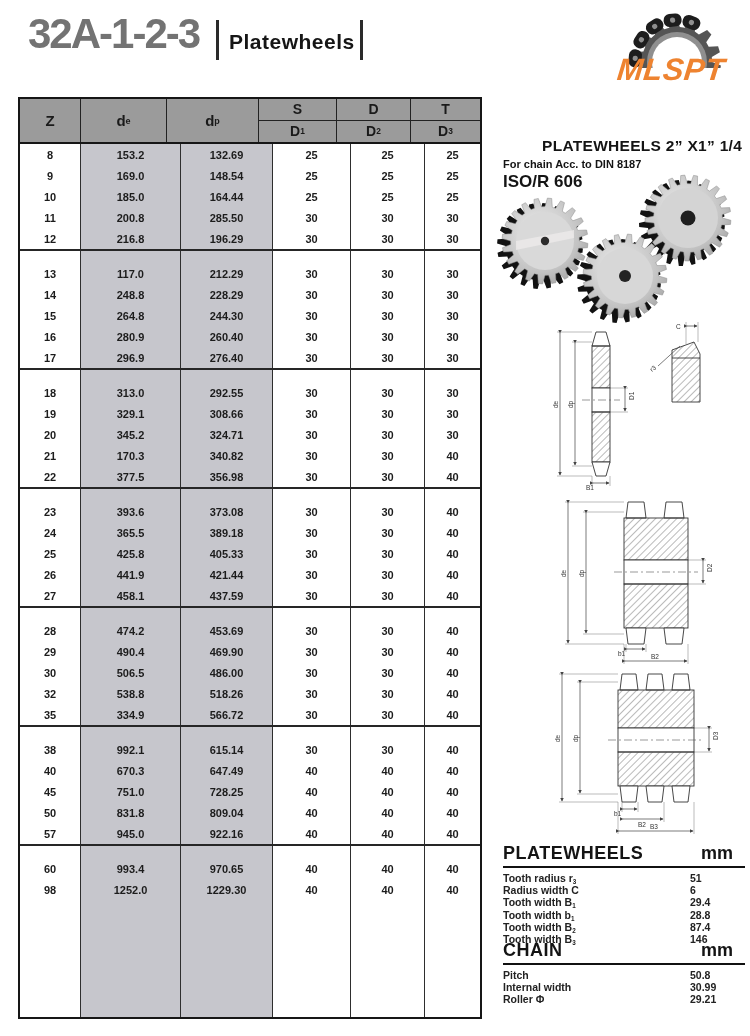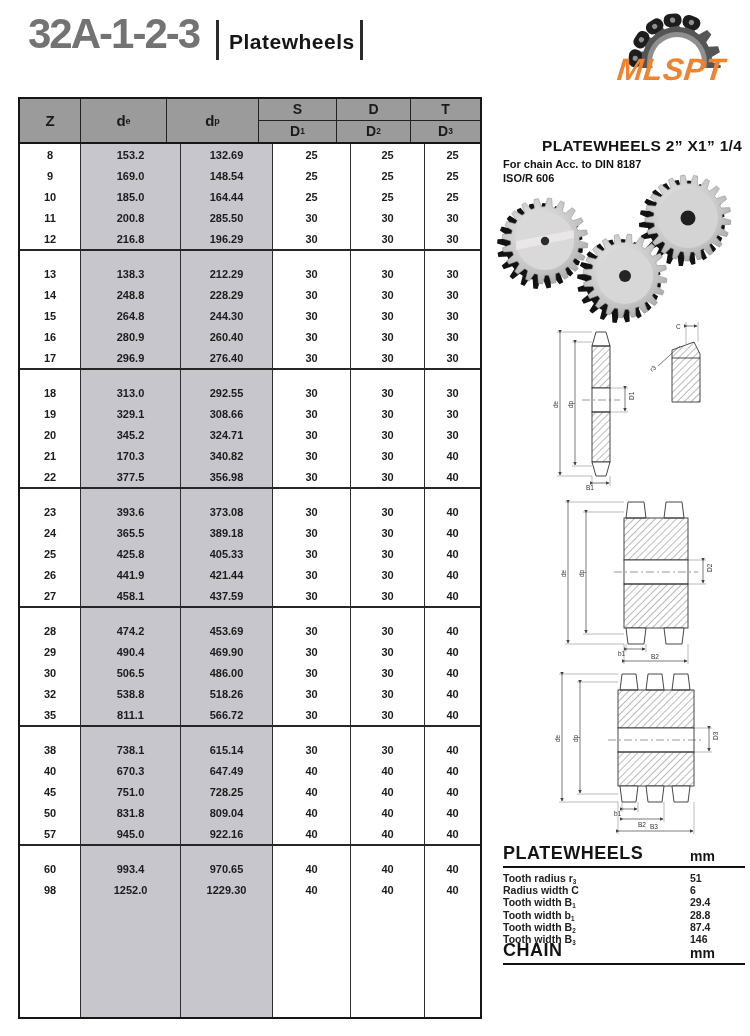--- a/index.html
+++ b/index.html
@@ -34,26 +34,26 @@
   .row.sep{height:12px;border-top:2px solid #262626;}
   .row.fill{flex:1;}
   .c{box-sizing:border-box;border-right:1.5px solid #2e2e2e;display:flex;align-items:center;
     justify-content:center;font-size:11px;font-weight:bold;color:#1c1c1c;}
   .c0{width:61px;}.c1{width:100px;}.c2{width:92px;text-align:right;}.c3{width:78px;}.c4{width:74px;}
   .c5{flex:1;border-right:none;}
   .shade{background:#c6c6cc;}
   
   .side-title{left:503px;top:137px;font-size:15.5px;font-weight:bold;letter-spacing:0.3px;color:#141414;margin-left:39px;}
   .side-line1{left:503px;top:158px;font-size:11px;font-weight:bold;color:#141414;}
-  .side-line2{left:503px;top:172px;font-size:11px;font-weight:bold;color:#141414;}
+  .side-line2{left:503px;top:172px;font-size:17px;font-weight:bold;color:#141414;}
   
   .spec-block{left:503px;width:242px;}
   .spec-head{display:flex;align-items:flex-end;border-bottom:2.5px solid #111;padding-bottom:2px;}
   .spec-title{font-size:18px;font-weight:bold;letter-spacing:0.5px;color:#141414;flex:none;}
-  .spec-unit{position:absolute;left:187px;font-size:14px;font-weight:bold;color:#141414;text-align:right;}
+  .spec-unit{position:absolute;left:198px;font-size:18px;font-weight:bold;color:#141414;text-align:right;}
   .spec-rows{margin-top:4px;}
   .spec-row{position:relative;height:12.2px;font-size:10.5px;font-weight:bold;color:#222;}
   .spec-value{position:absolute;left:187px;top:0;}
   
   svg{position:absolute;overflow:visible;}
   .dim{stroke:#444;stroke-width:0.7;fill:none;}
   .ext{stroke:#777;stroke-width:0.5;fill:none;}
   .edge{stroke:#333;stroke-width:0.9;fill:#fff;}
   .hatched{stroke:#333;stroke-width:0.9;fill:url(#hatch);}
   .cline{stroke:#555;stroke-width:0.6;stroke-dasharray:8 3 2 3;fill:none;}
@@ -194,21 +194,21 @@
       <div class="row sep">
         <div class="c c0"></div>
         <div class="c c1 shade"></div>
         <div class="c c2 shade"></div>
         <div class="c c3"></div>
         <div class="c c4"></div>
         <div class="c c5"></div>
       </div>
       <div class="row">
         <div class="c c0">13</div>
-        <div class="c c1 shade">138.3</div>
+        <div class="c c1 shade">117.0</div>
         <div class="c c2 shade">212.29</div>
         <div class="c c3">30</div>
         <div class="c c4">30</div>
         <div class="c c5">30</div>
       </div>
       <div class="row">
         <div class="c c0">14</div>
         <div class="c c1 shade">248.8</div>
         <div class="c c2 shade">228.29</div>
         <div class="c c3">30</div>
@@ -370,37 +370,37 @@
       <div class="row">
         <div class="c c0">32</div>
         <div class="c c1 shade">538.8</div>
         <div class="c c2 shade">518.26</div>
         <div class="c c3">30</div>
         <div class="c c4">30</div>
         <div class="c c5">40</div>
       </div>
       <div class="row">
         <div class="c c0">35</div>
-        <div class="c c1 shade">811.1</div>
+        <div class="c c1 shade">334.9</div>
         <div class="c c2 shade">566.72</div>
         <div class="c c3">30</div>
         <div class="c c4">30</div>
         <div class="c c5">40</div>
       </div>
       <div class="row sep">
         <div class="c c0"></div>
         <div class="c c1 shade"></div>
         <div class="c c2 shade"></div>
         <div class="c c3"></div>
         <div class="c c4"></div>
         <div class="c c5"></div>
       </div>
       <div class="row">
         <div class="c c0">38</div>
-        <div class="c c1 shade">738.1</div>
+        <div class="c c1 shade">992.1</div>
         <div class="c c2 shade">615.14</div>
         <div class="c c3">30</div>
         <div class="c c4">30</div>
         <div class="c c5">40</div>
       </div>
       <div class="row">
         <div class="c c0">40</div>
         <div class="c c1 shade">670.3</div>
         <div class="c c2 shade">647.49</div>
         <div class="c c3">40</div>
@@ -618,13 +618,18 @@
       <div class="spec-row"><span class="spec-label">Tooth width B<sub>2</sub></span><span class="spec-value">87.4</span></div>
       <div class="spec-row"><span class="spec-label">Tooth width B<sub>3</sub></span><span class="spec-value">146</span></div>
     </div>
 </div>
 
 <div class="abs spec-block" style="top:940px;">
   <div class="spec-head">
     <span class="spec-title">CHAIN</span>
     <span class="spec-unit">mm</span>
   </div>
+  <div class="spec-rows" id="chRows">
+      <div class="spec-row"><span class="spec-label">Pitch</span><span class="spec-value">50.8</span></div>
+      <div class="spec-row"><span class="spec-label">Internal width</span><span class="spec-value">30.99</span></div>
+      <div class="spec-row"><span class="spec-label">Roller Φ</span><span class="spec-value">29.21</span></div>
+    </div>
 </div>
 
 </body></html>

